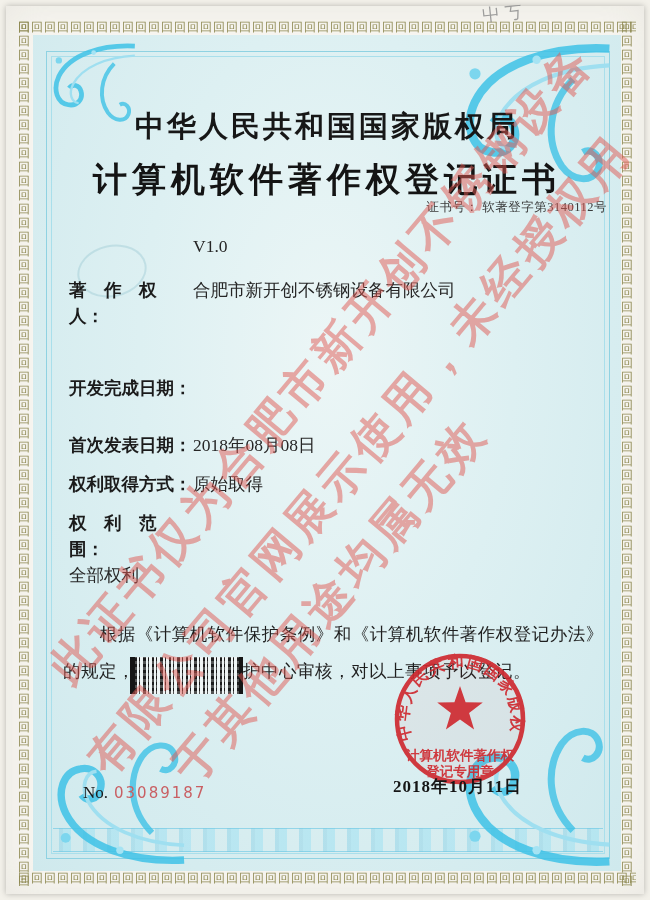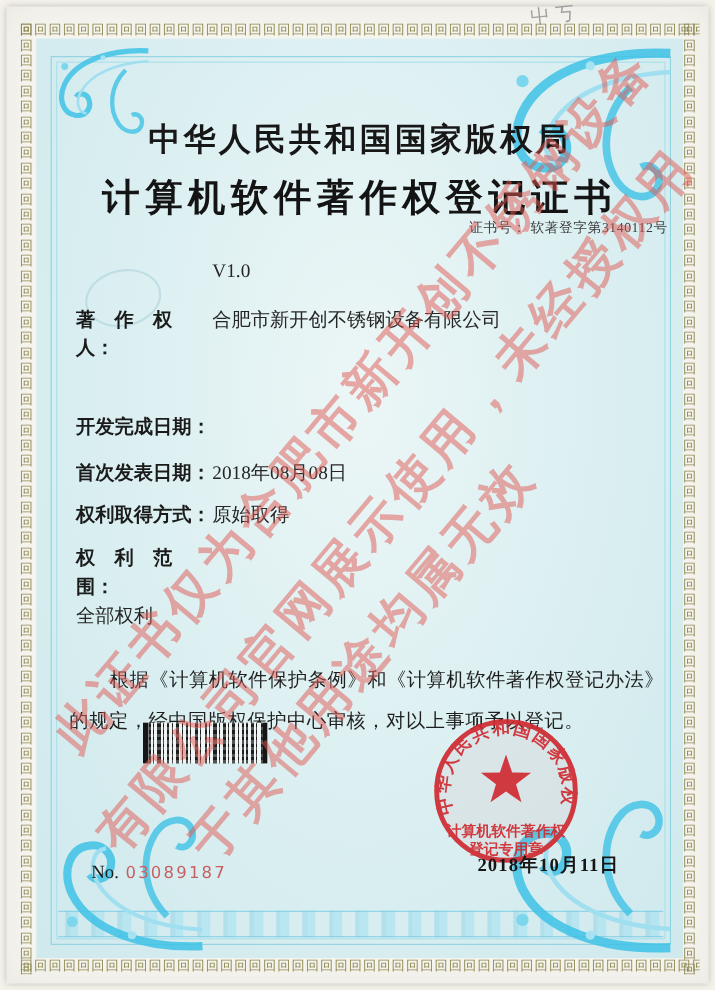--- a/index.html
+++ b/index.html
@@ -37,39 +37,39 @@
   .content{position:absolute;left:0;top:0;right:0;bottom:0;z-index:2;color:#1c1c1c;}
   .header{padding-top:72px;text-align:center;}
   .authority{font-size:29px;font-weight:bold;letter-spacing:3px;color:#171717;}
   .cert-title{font-size:34px;font-weight:bold;letter-spacing:5px;margin-top:10px;color:#141414;}
   .certno{position:absolute;top:164px;right:14px;font-size:12.5px;color:#3a3a3a;letter-spacing:.5px;}
   .fields{margin:30px 0 0 36px;font-size:17.5px;}
   .frow{display:flex;line-height:26px;}
   .flabel{width:124px;font-weight:bold;flex:none;color:#1b1b1b;}
   .fvalue{color:#262626;}
   .fvalue2{margin-left:124px;line-height:26px;color:#262626;}
-  .mb-a{margin-bottom:18px;} .mb-b{margin-bottom:46px;} .mb-c{margin-bottom:15px;}
+  .mb-a{margin-bottom:18px;} .mb-b{margin-bottom:46px;} .mb-c{margin-bottom:31px;}
   .mb-d{margin-bottom:13px;} .mb-e{margin-bottom:12px;flex-direction:column;}
   .para{margin:28px 14px 0 30px;font-size:17.5px;line-height:37px;text-indent:2.1em;
     letter-spacing:.5px;color:#1f1f1f;}
   
   .wm{position:absolute;transform:translate(-50%,-50%) rotate(-50deg);white-space:nowrap;
     font-weight:bold;font-size:46px;letter-spacing:5px;color:rgba(223,88,82,.5);z-index:5;}
   .wm1{left:289px;top:329px;} .wm2{left:327px;top:420px;} .wm3{left:297px;top:565px;}
   
   .barcode{position:absolute;left:97px;top:622px;width:104px;height:37px;z-index:3;
     border-left:5px solid #151515;border-right:4px solid #151515;
     background:
      repeating-linear-gradient(0deg, rgba(240,246,246,.25) 0 3px, rgba(0,0,0,0) 3px 6px),
      repeating-linear-gradient(90deg,#1c1c1c 0 2px,#eef4f4 2px 4px,#1c1c1c 4px 5px,#eef4f4 5px 8px,#1c1c1c 8px 11px,#eef4f4 11px 13px,#1c1c1c 13px 14px,#eef4f4 14px 17px);}
   .serial{position:absolute;left:50px;top:748px;font-size:17px;z-index:3;color:#1c1c1c;}
   .serial .num{color:#c95f63;letter-spacing:2px;margin-left:6px;font-family:"DejaVu Sans","Liberation Sans",sans-serif;font-size:15px;}
   .seal{position:absolute;left:342px;top:612px;width:170px;height:155px;z-index:6;opacity:.92;}
   .seal-date{position:absolute;left:360px;top:740px;z-index:7;font-size:17px;font-weight:bold;
-    letter-spacing:1px;color:#161616;margin-left:41px;}
+    letter-spacing:1px;color:#161616;}
 </style>
 </head>
 <body>
 
 <div class="stage">
 
   <div class="handwriting">屮丂</div>
 
   <div class="paper">
 

